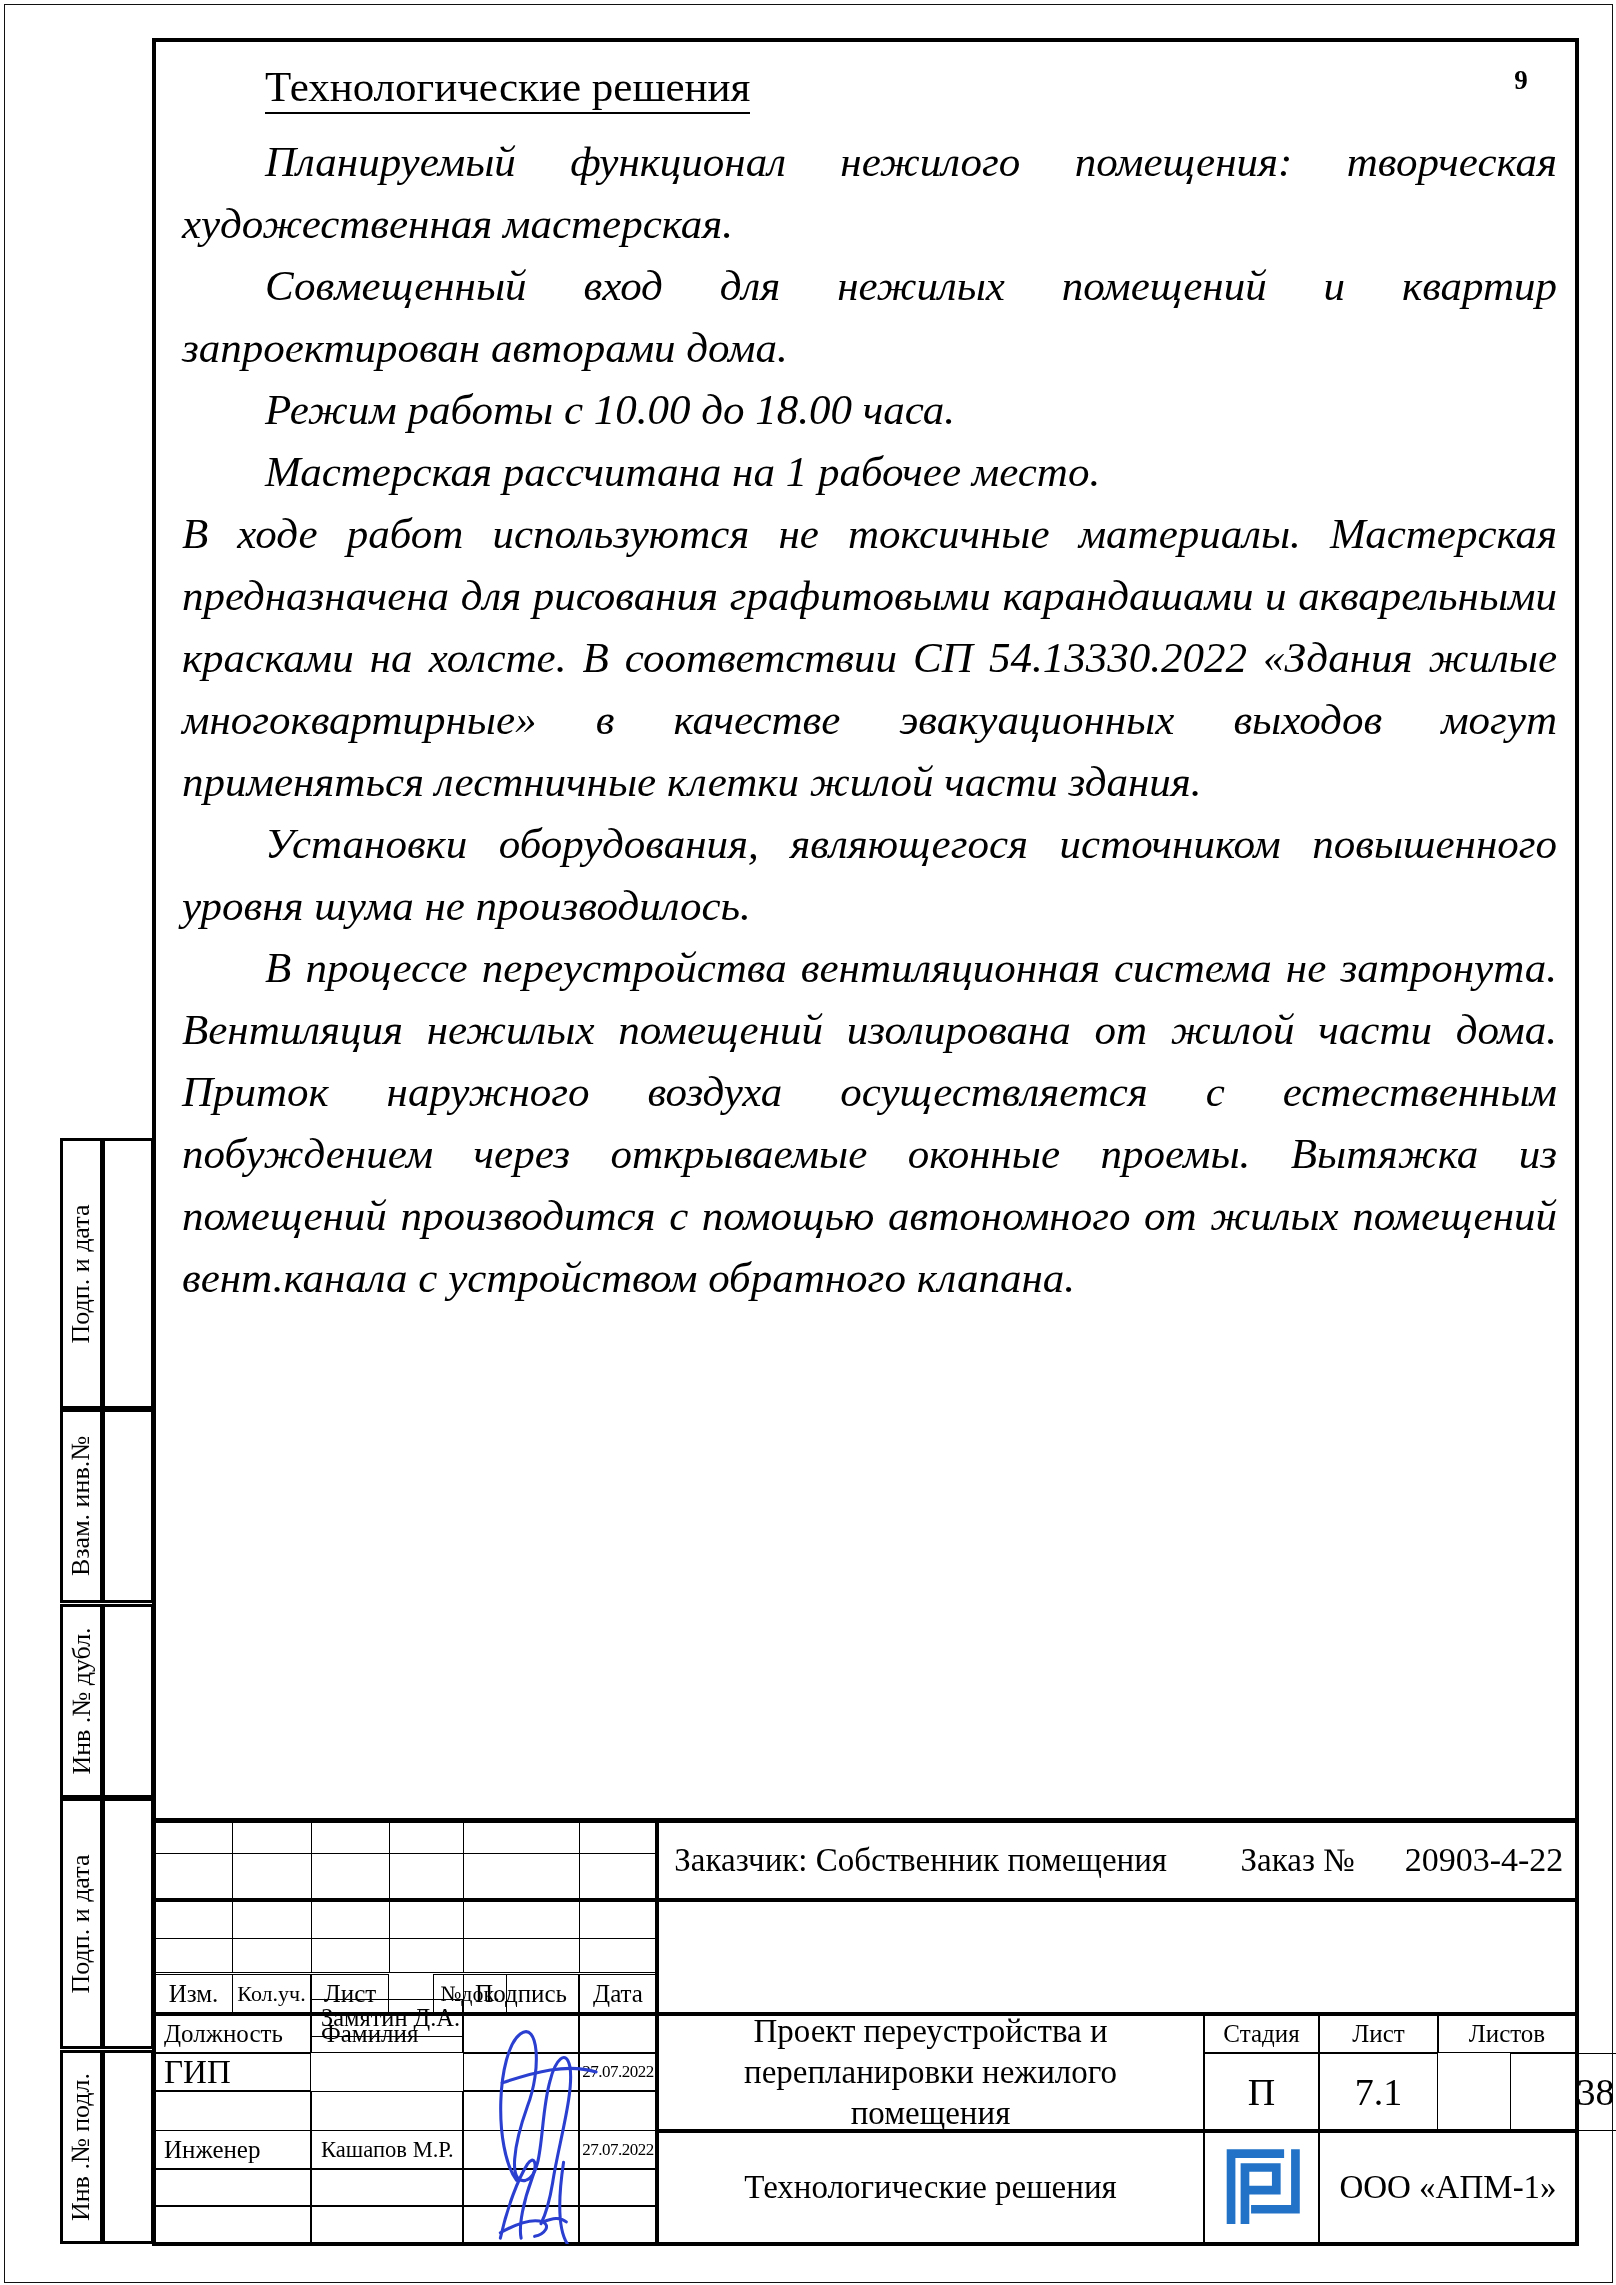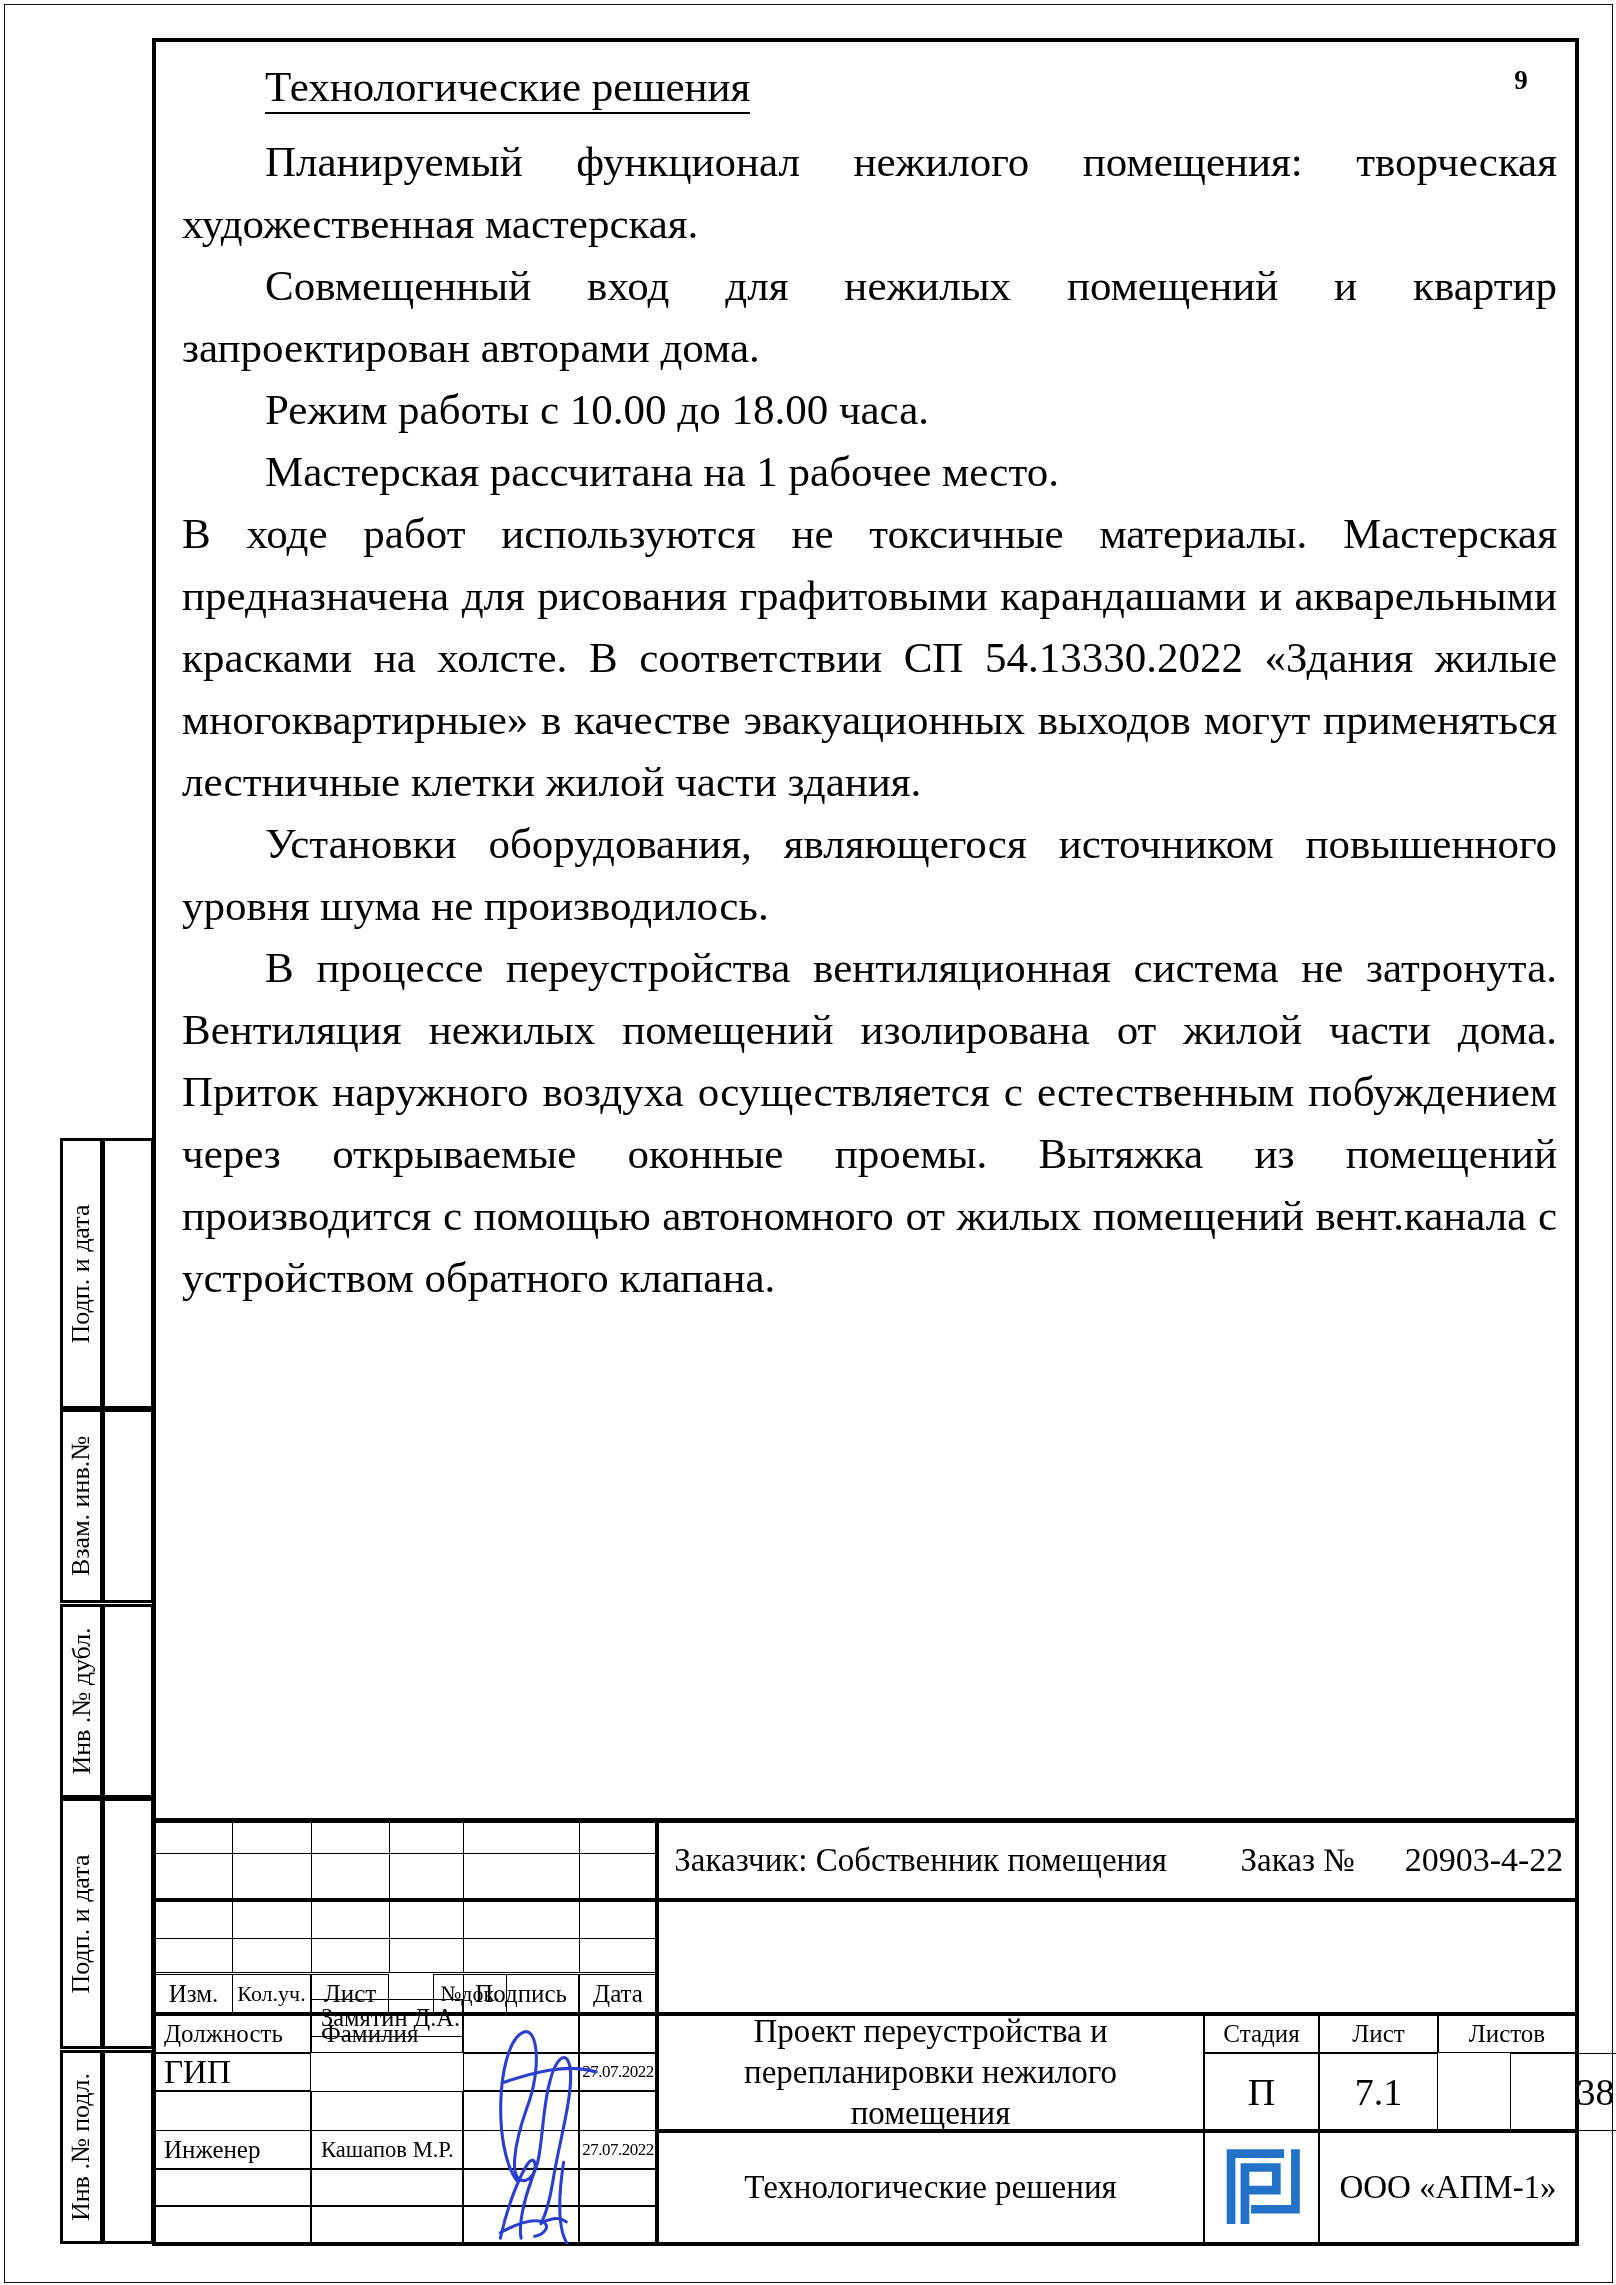--- a/index.html
+++ b/index.html
@@ -7,21 +7,21 @@
          font-family:"Liberation Serif",serif;color:#000;overflow:hidden;}
   .abs{position:absolute;box-sizing:border-box;}
   
   .outer-border{left:3.6px;top:3.6px;width:1609px;height:2279px;border:1.8px solid #111;}
   
   .frame{left:152px;top:38px;width:1427px;height:2208px;border:4.5px solid #000;}
   
   .body-text{left:182px;top:56px;width:1375px;}
   .doc-title{margin:0 0 12.7px 0;font-size:43px;line-height:62px;text-indent:83px;font-weight:normal;}
   .doc-title span{border-bottom:2.7px solid #000;padding-bottom:1.8px;}
-  .para{margin:0;font-size:43px;line-height:62px;text-align:justify;}
+  .para{margin:0;font-size:43px;line-height:62px;text-align:justify;font-style:italic;}
   .indent{text-indent:83px;}
   .pagenum{left:1494px;top:65px;width:54px;text-align:center;font-size:27px;font-weight:bold;}
   
   .cell{border:1.8px solid #000;display:flex;align-items:center;justify-content:center;
         overflow:hidden;white-space:nowrap;}
   .cell.left{justify-content:flex-start;padding-left:9px;}
   
   .scell{border:3.6px solid #000;display:flex;align-items:center;justify-content:center;}
   .vtext{transform:rotate(-90deg);white-space:nowrap;font-size:26px;}
   

